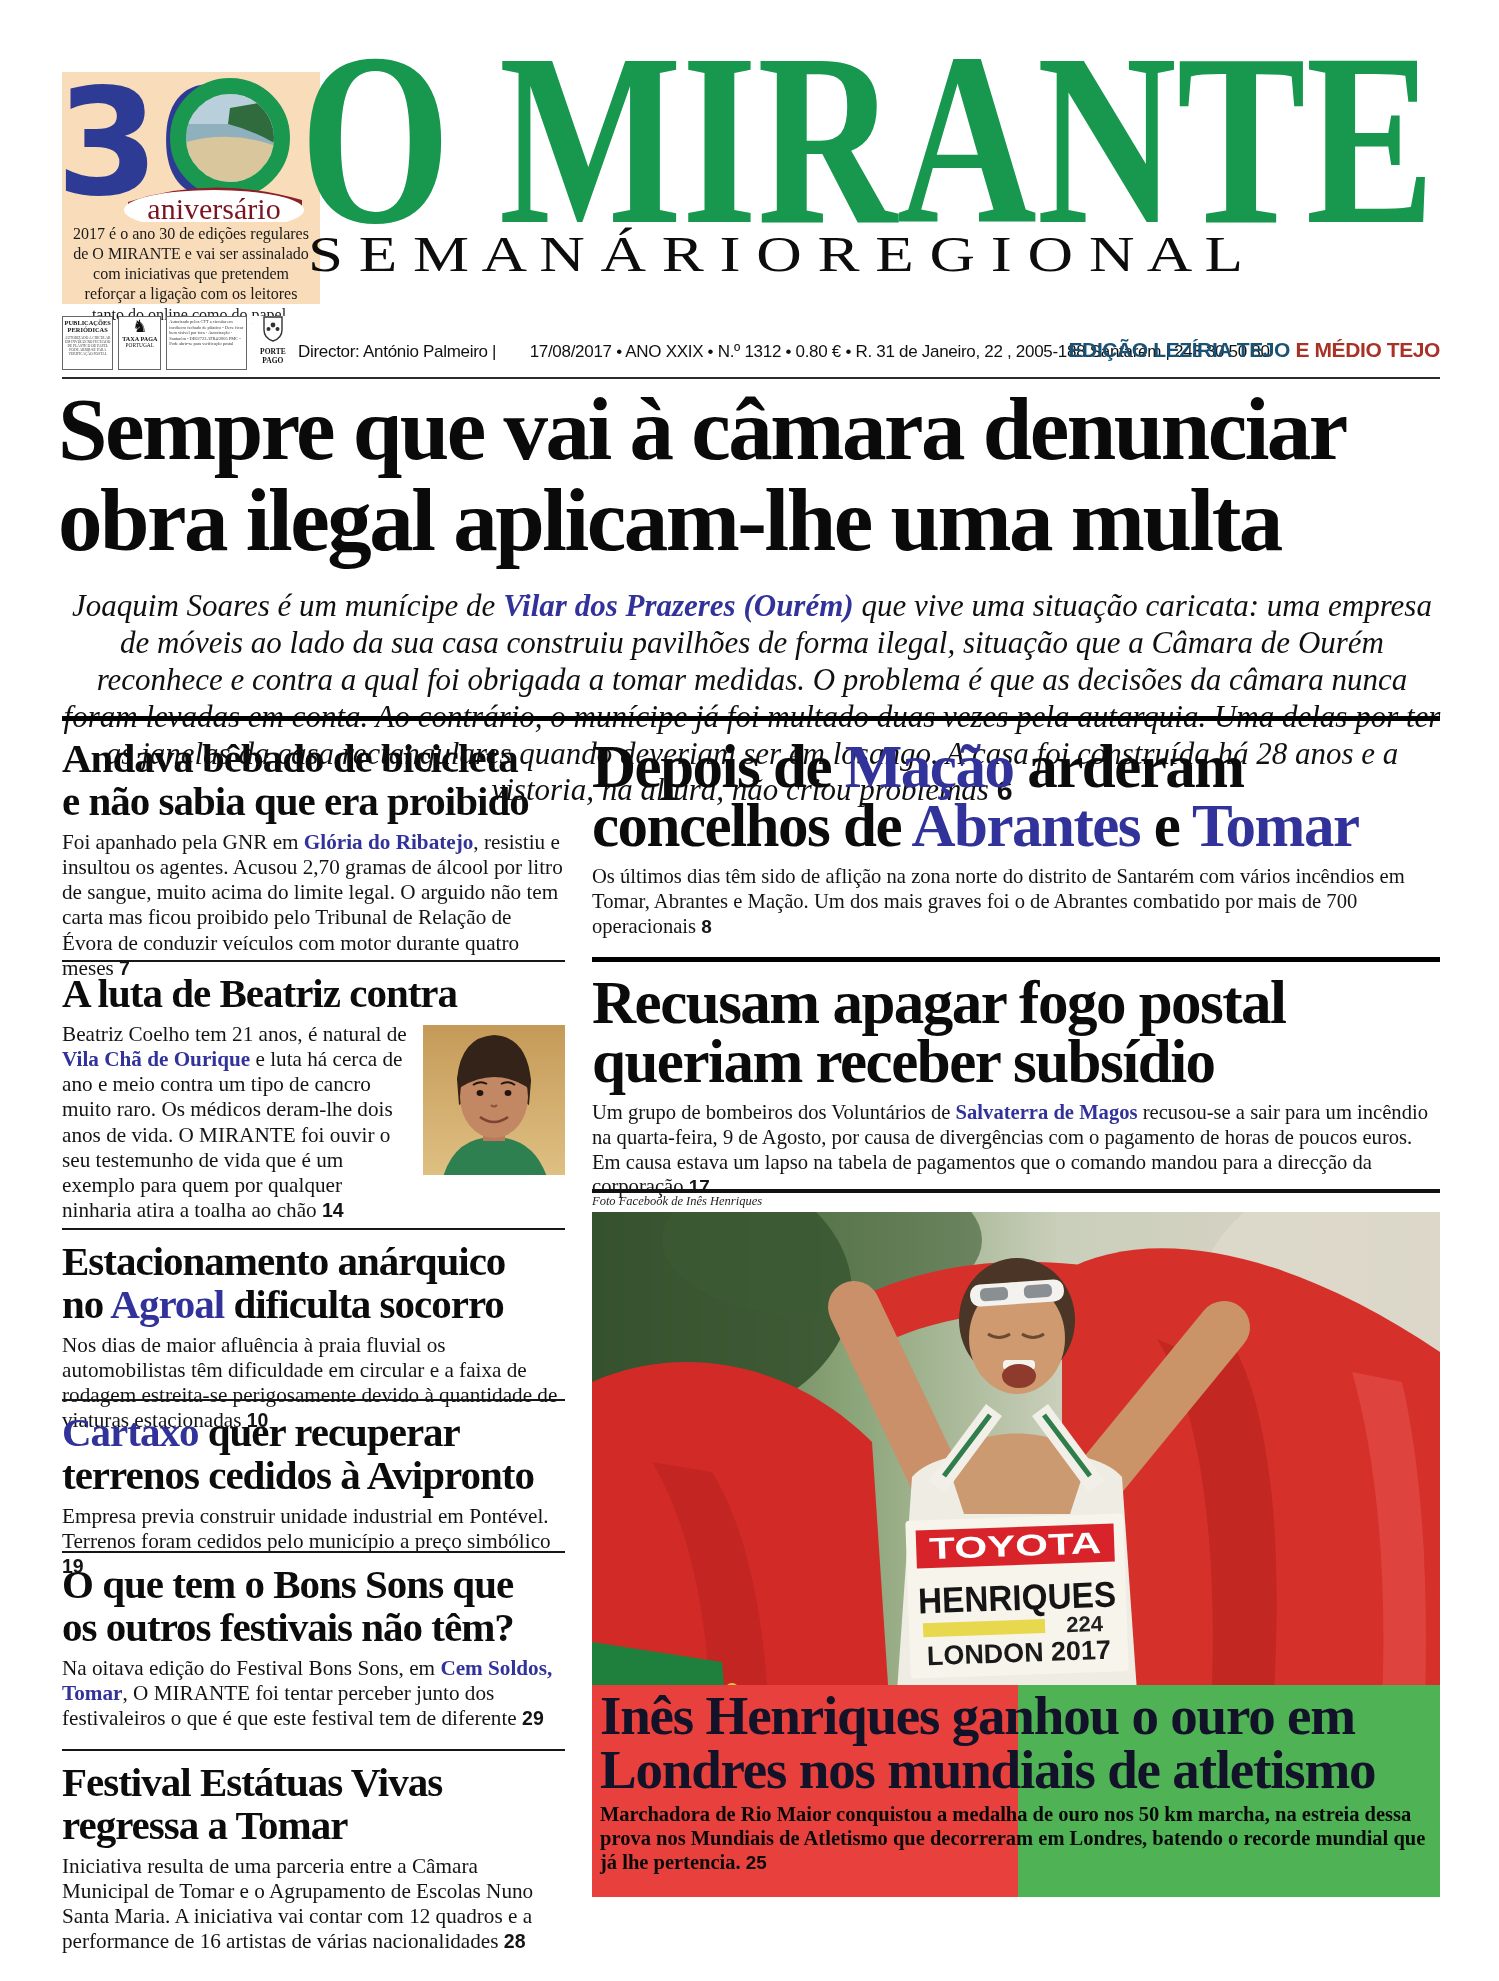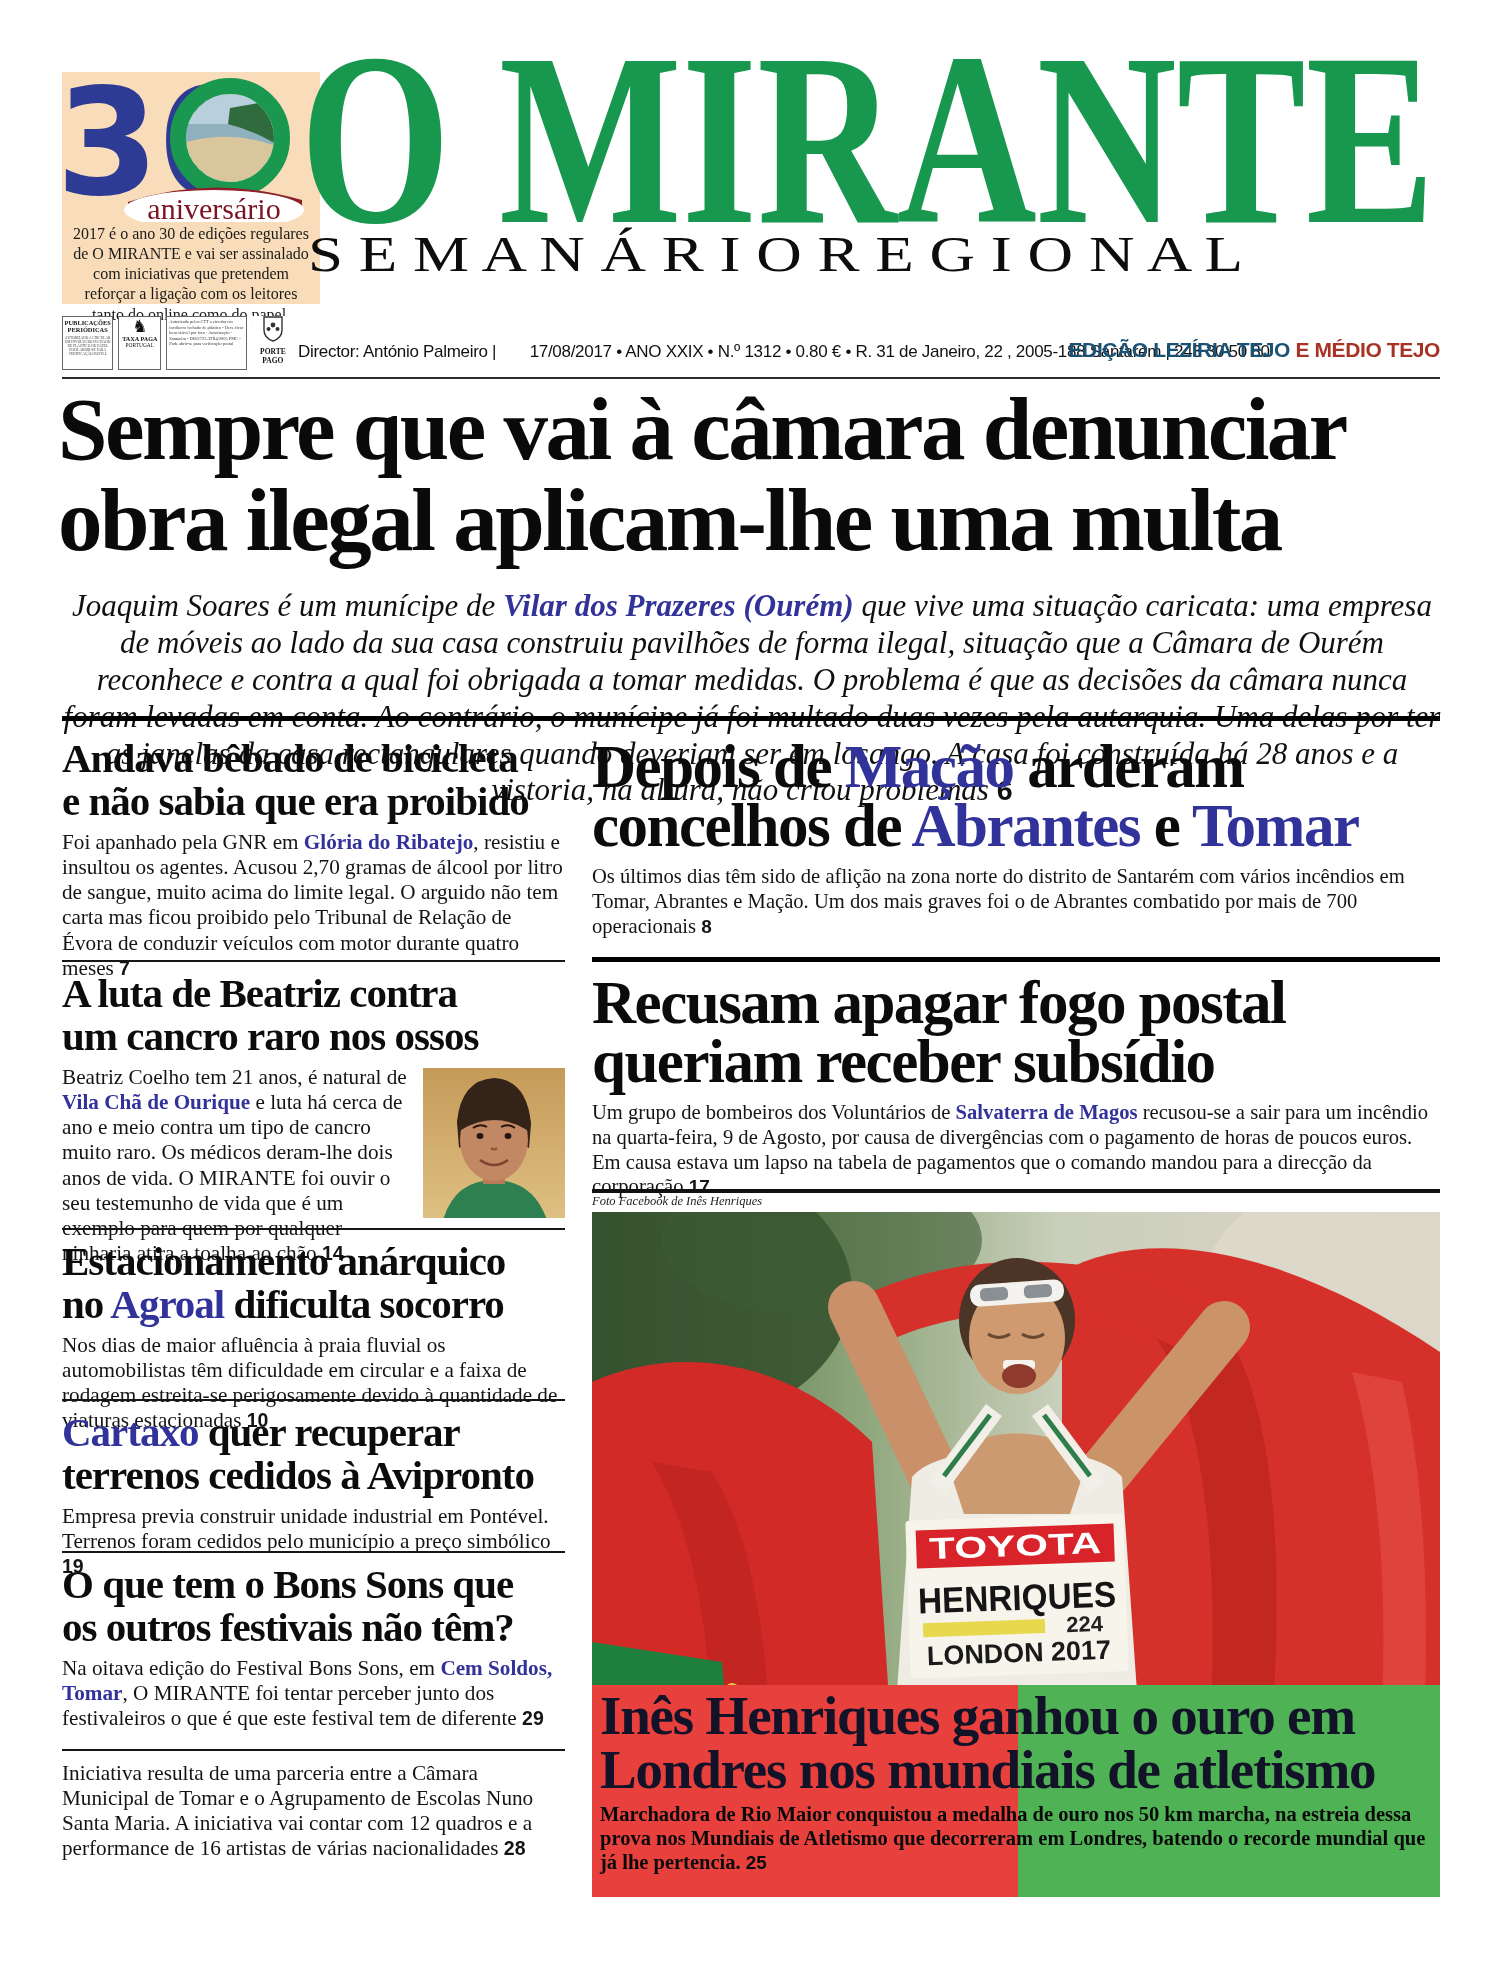--- a/index.html
+++ b/index.html
@@ -162,21 +162,20 @@
       </div>
       <div class="la-body">
         <span>Foi apanhado pela GNR em </span><span class="blue">Glória do Ribatejo</span><span>, resistiu e insultou os agentes. Acusou 2,70 gramas de álcool por litro de sangue, muito acima do limite legal. O arguido não tem carta mas ficou proibido pelo Tribunal de Relação de Évora de conduzir veículos com motor durante quatro meses </span><span class="pg">7</span>
       </div>
     </div>
     <div class="lsep" style="top:225px"></div>
 
     <div class="art" style="top:237px">
       <div class="la-title">
         <div>A luta de Beatriz contra</div>
-        <div>um cancro raro nos ossos</div>
       </div>
       <div class="la-body">
         <span class="bphoto">
           <svg width="142" height="150" viewBox="0 0 142 150">
             <defs>
                 <linearGradient id="bz" x1="0" y1="0" x2="0" y2="1">
               <stop offset="0" stop-color="#c59a58"></stop>
                   <stop offset="1" stop-color="#dec083"></stop>
                 </linearGradient>
               </defs>
@@ -225,20 +224,24 @@
         <div>O que tem o Bons Sons que</div>
         <div>os outros festivais não têm?</div>
       </div>
       <div class="la-body">
         <span>Na oitava edição do Festival Bons Sons, em </span><span class="blue">Cem Soldos, Tomar</span><span>, O MIRANTE foi tentar perceber junto dos festivaleiros o que é que este festival tem de diferente </span><span class="pg">29</span>
       </div>
     </div>
     <div class="lsep" style="top:1014px"></div>
 
     <div class="art" style="top:1026px">
+      <div class="la-title">
+        <div>Festival Estátuas Vivas</div>
+        <div>regressa a Tomar</div>
+      </div>
       <div class="la-body">
         <span>Iniciativa resulta de uma parceria entre a Câmara Municipal de Tomar e o Agrupamento de Escolas Nuno Santa Maria. A iniciativa vai contar com 12 quadros e a performance de 16 artistas de várias nacionalidades </span><span class="pg">28</span>
       </div>
     </div>
   </div>
 
   <div class="rart" style="top:737px">
     <div class="ra-title">
       <div><span>Depois de </span><span class="blue">Mação</span><span> arderam</span></div>
       <div><span>concelhos de </span><span class="blue">Abrantes</span><span> e </span><span class="blue">Tomar</span></div>

